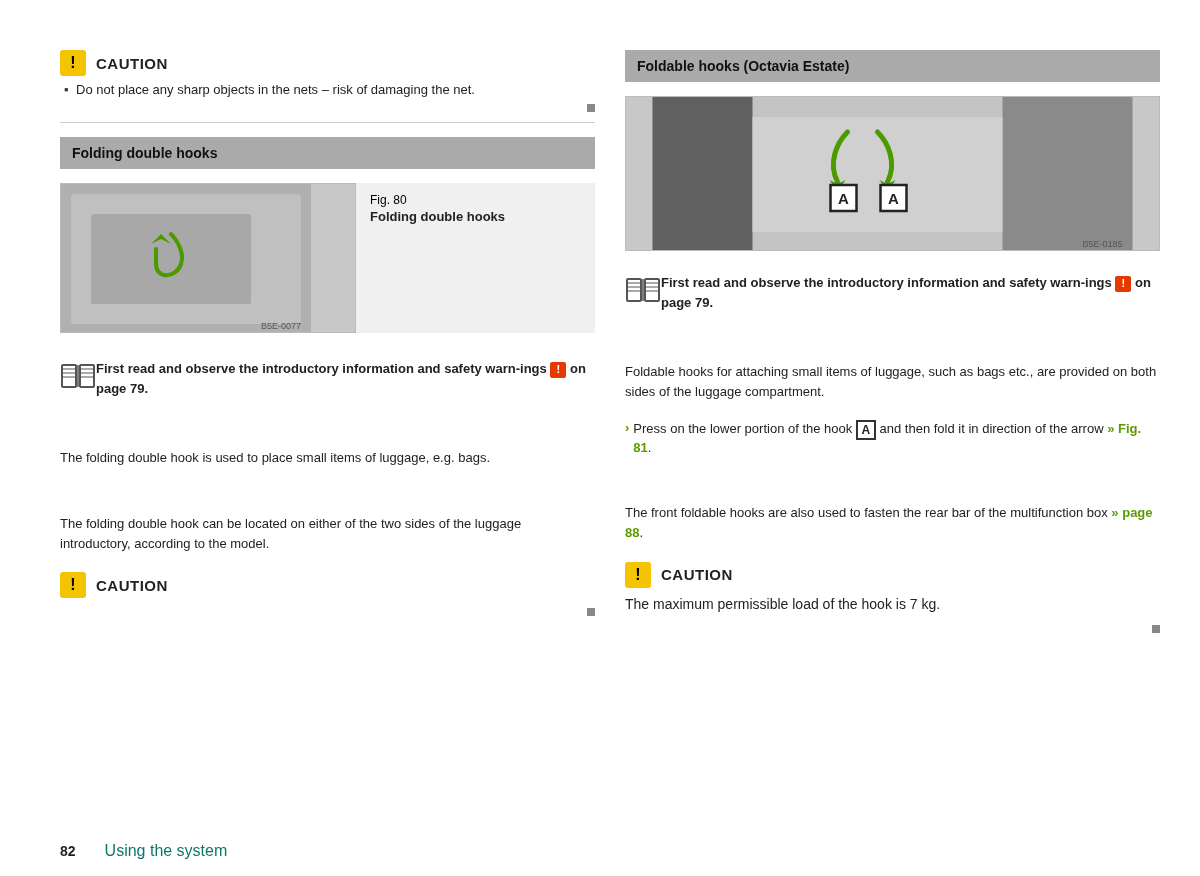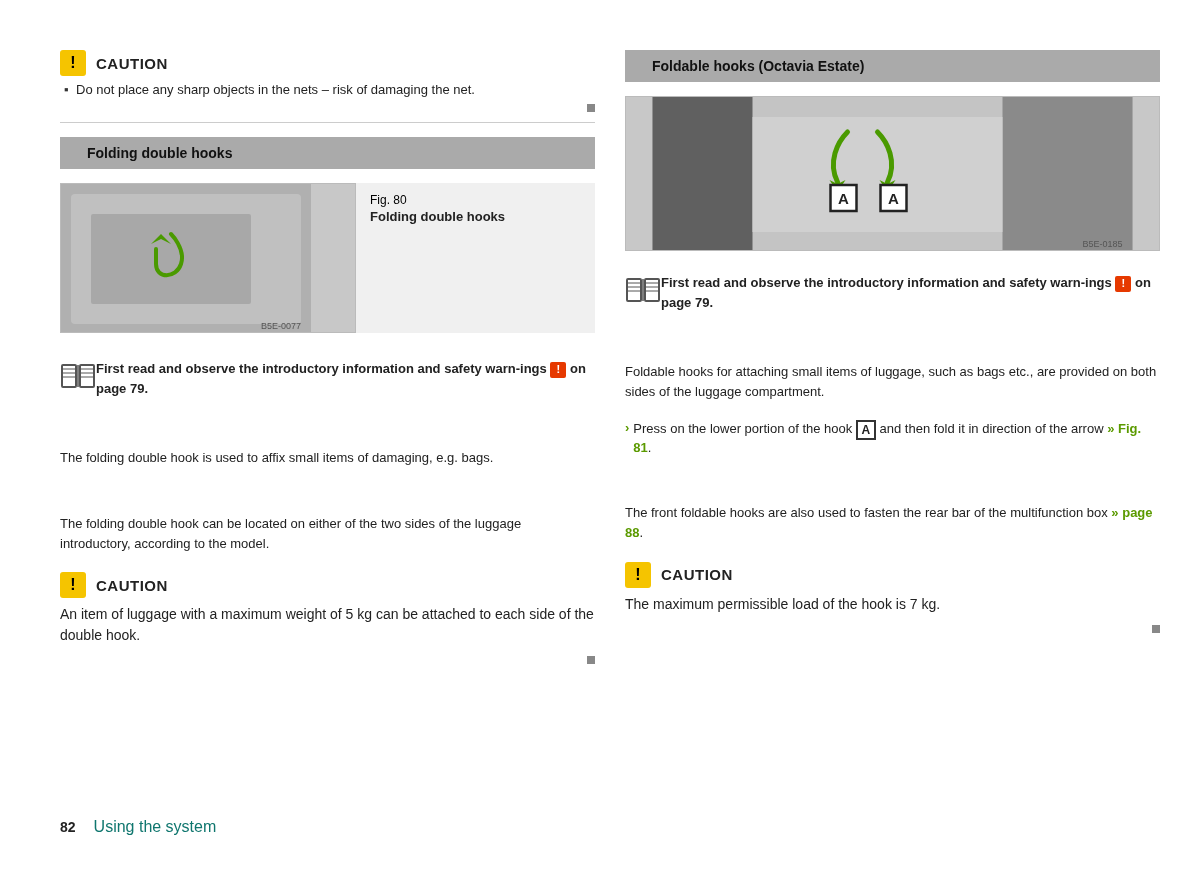--- a/index.html
+++ b/index.html
@@ -85,21 +85,21 @@
       float: right;
       width: 8px;
       height: 8px;
       background: #888;
       margin-top: 4px;
     }
 
     
     .section-header {
       background: #aaa;
-      padding: 8px 27px;
+      padding: 8px 12px;
       font-weight: bold;
       font-size: 14px;
       color: #111;
     }
 
     
     .figure-block {
       display: flex;
       gap: 0;
       margin-bottom: 4px;
@@ -192,25 +192,25 @@
       height: 155px;
       background: #c8c8c8;
       position: relative;
       border: 1px solid #bbb;
       overflow: hidden;
     }
 
     
     .page-footer {
       position: absolute;
-      bottom: 40px;
+      bottom: 16px;
       left: 60px;
       display: flex;
       align-items: center;
-      gap: 18px;
+      gap: 29px;
     }
     .page-number {
       font-weight: bold;
       font-size: 14px;
     }
     .footer-text {
       font-size: 16px;
       color: #0f766e;
     }
   </style>
@@ -268,29 +268,28 @@
         <line x1="2" y1="16" x2="16" y2="16" stroke="#555" stroke-width="1"></line>
         <line x1="20" y1="8" x2="34" y2="8" stroke="#555" stroke-width="1"></line>
         <line x1="20" y1="12" x2="34" y2="12" stroke="#555" stroke-width="1"></line>
         <line x1="20" y1="16" x2="34" y2="16" stroke="#555" stroke-width="1"></line>
       </svg>
       <div class="safety-note-text">
         <span>First read and observe the introductory information and safety warn-ings </span><span class="exclaim-badge">!</span><span> on page 79.</span>
       </div>
     </div>
 
-    <p class="body-text">The folding double hook is used to affix small items of damaging, e.g. bags.</p>
+    <p class="body-text">The folding double hook is used to place small items of luggage, e.g. bags.</p>
     <p class="body-text">The folding double hook can be located on either of the two sides of the luggage introductory, according to the model.</p>
 
     <div>
       <div class="caution-header">
         <div class="caution-icon">!</div>
         <span class="caution-title">CAUTION</span>
       </div>
-      <p class="caution-single">An item of luggage with a maximum weight of 5 kg can be attached to each side of the double hook.</p>
       <div style="text-align:right; margin-top:6px;">
           <span class="scroll-indicator"></span>
         </div>
     </div>
 
   </div>
 
   <div class="right-col">
 
     <div class="section-header">Foldable hooks (Octavia Estate)</div>

